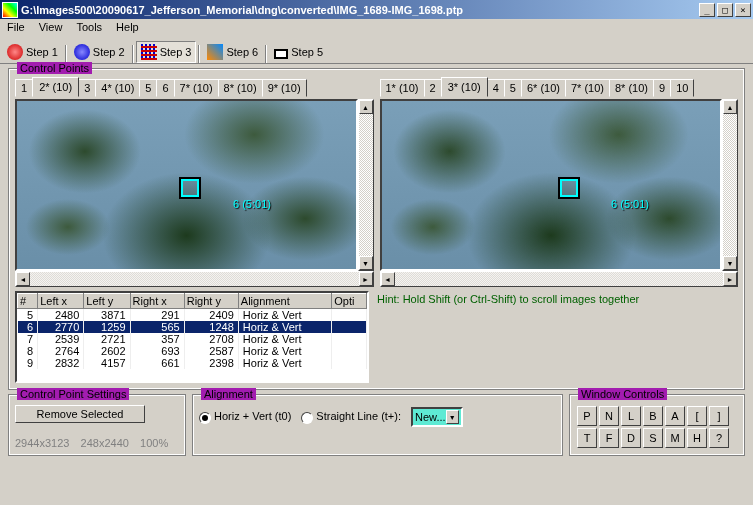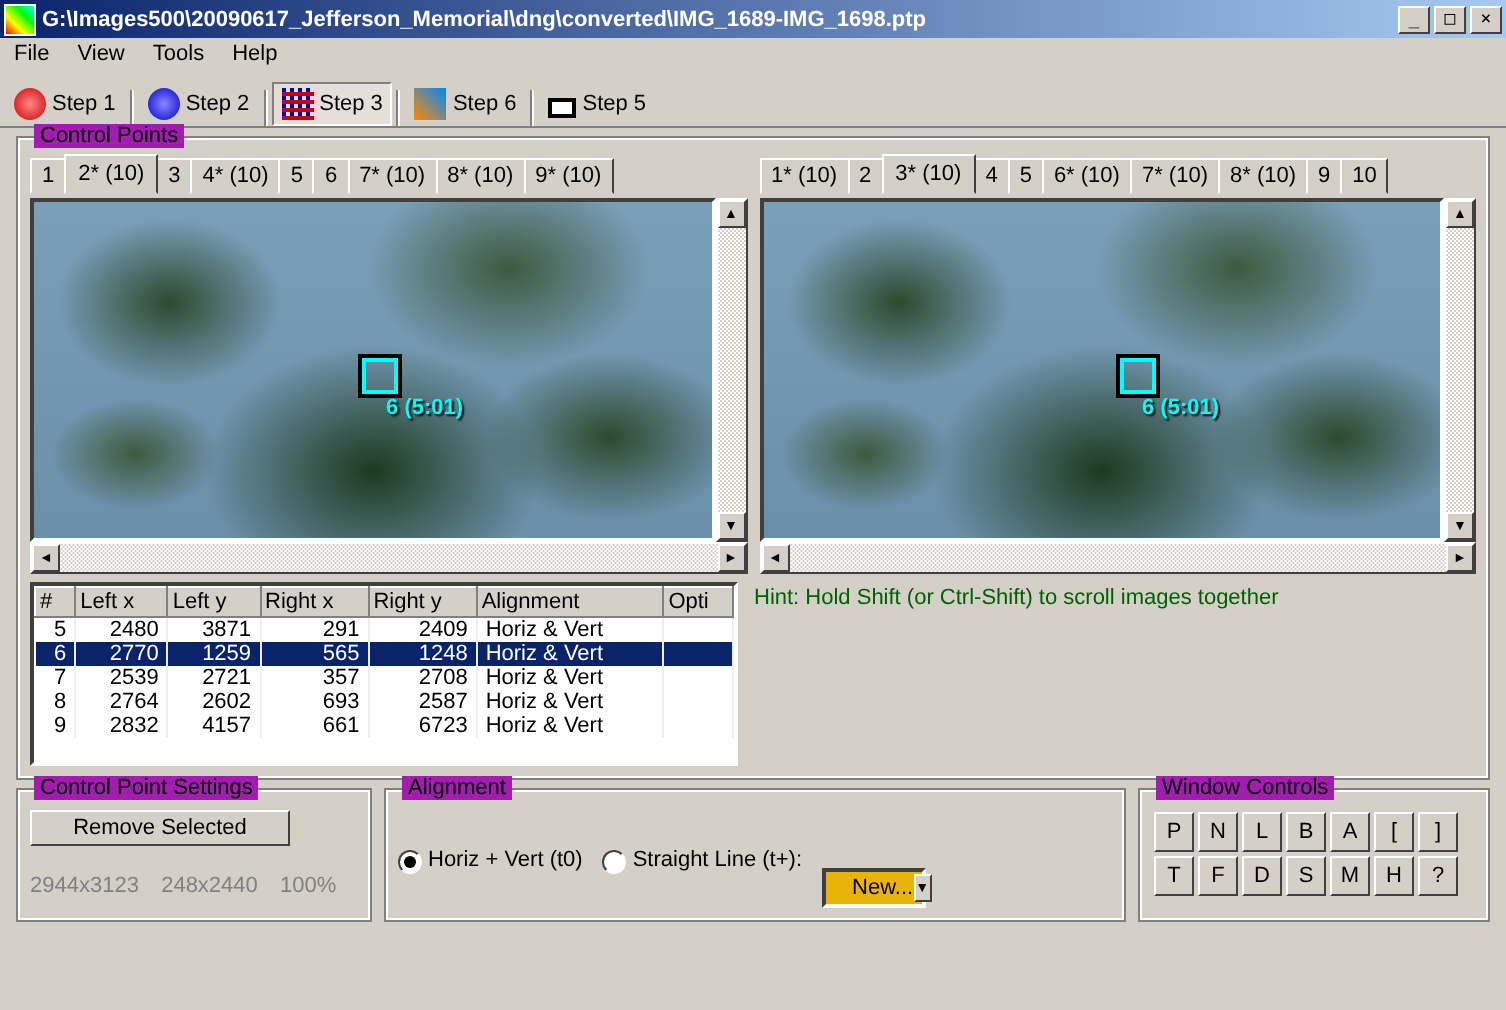--- a/index.html
+++ b/index.html
@@ -30,39 +30,39 @@
 .img-col { flex: 1; }
 .imgframe { border: 2px solid; border-color: #404040 #fff #fff #404040; background: #7a9fb8; height: 172px; position: relative; overflow: hidden; }
 .foliage { position: absolute; inset: 0; background: 
   radial-gradient(ellipse 80px 60px at 20% 30%, #2d4a2d 0%, transparent 70%),
   radial-gradient(ellipse 100px 70px at 70% 20%, #3d5a3d 0%, transparent 70%),
   radial-gradient(ellipse 120px 90px at 50% 80%, #1d3a1d 0%, transparent 70%),
   radial-gradient(ellipse 90px 60px at 85% 70%, #2d4a2d 0%, transparent 70%),
   radial-gradient(ellipse 60px 40px at 15% 75%, #3d5a3d 0%, transparent 70%),
   linear-gradient(#7a9fb8,#6a8fa8); }
 .cpmark { position: absolute; width: 22px; height: 22px; border: 2px solid #000; box-shadow: inset 0 0 0 2px #0ff; }
-.cplabel { position: absolute; color: #0ff; font-weight: bold; text-shadow: 1px 1px 1px #000; }
+.cplabel { position: absolute; color: #0ff; font-weight: normal; text-shadow: 1px 1px 1px #000; margin-left: 40px; }
 .scrollbar-h { height: 16px; background: #d4d0c8; border: 1px solid; border-color: #fff #404040 #404040 #fff; display: flex; }
 .scrollbar-v { width: 16px; background: #d4d0c8; border: 1px solid; border-color: #fff #404040 #404040 #fff; display: flex; flex-direction: column; }
 .sbtn { width: 14px; height: 14px; background: #d4d0c8; border: 1px solid; border-color: #fff #404040 #404040 #fff; font-size: 7px; display: flex; align-items: center; justify-content: center; }
 .strack { flex: 1; background: repeating-conic-gradient(#d4d0c8 0 25%, #fff 0 50%) 50%/2px 2px; }
 .image-scrollpair { display: flex; }
 .tablewrap { margin-top: 4px; display: flex; gap: 8px; }
 .tblbox { flex: 0 0 354px; border: 2px solid; border-color: #404040 #fff #fff #404040; background: #fff; height: 92px; overflow: hidden; }
 table { width: 100%; border-collapse: collapse; }
 th { background: #d4d0c8; border: 1px solid; border-color: #fff #808080 #808080 #fff; padding: 1px 2px; font-weight: normal; text-align: left; }
 td { padding: 0 4px; border-right: 1px solid #eee; text-align: right; }
 td.al { text-align: left; }
 tr.selrow { background: #0a246a; color: #fff; }
 .hint { flex: 1; color: #006000; padding-top: 2px; }
 .bottom-row { display: flex; gap: 6px; }
 .btn { background: #d4d0c8; border: 1px solid; border-color: #fff #404040 #404040 #fff; padding: 2px 10px; }
 .radio { width: 12px; height: 12px; border: 1px solid; border-color: #404040 #fff #fff #404040; border-radius: 50%; display: inline-block; vertical-align: middle; margin-right: 3px; position: relative; background: #fff; }
 .radio.sel::after { content: ""; position: absolute; inset: 2px; background: #000; border-radius: 50%; }
-.combo { background: #eab308; border: 2px solid; border-color: #404040 #fff #fff #404040; padding: 1px 13px; display: inline-flex; align-items: center; width: 52px; margin-top: 27px; }
+.combo { background: #5eead4; border: 2px solid; border-color: #404040 #fff #fff #404040; padding: 1px 2px; display: inline-flex; align-items: center; width: 52px; }
 .combo .arrow { margin-left: auto; width: 14px; height: 14px; background: #d4d0c8; border: 1px solid; border-color: #fff #404040 #404040 #fff; font-size: 7px; display: flex; align-items: center; justify-content: center; }
 .wcbtn { width: 20px; height: 20px; background: #d4d0c8; border: 1px solid; border-color: #fff #404040 #404040 #fff; display: inline-flex; align-items: center; justify-content: center; margin: 1px; }
 .info-line { color: #808080; margin-top: 14px; font-size: 10px; }
 .align-row { display: flex; gap: 10px; margin-top: 2px; align-items: center; white-space: nowrap; }
 </style>
 </head>
 <body>
 
 <div class="titlebar">
   <span class="icon"></span>
@@ -222,21 +222,21 @@
                 <td>693</td>
                 <td>2587</td>
                 <td class="al">Horiz &amp; Vert</td>
                 <td></td>
               </tr>
               <tr>
                 <td>9</td>
                 <td>2832</td>
                 <td>4157</td>
                 <td>661</td>
-                <td>6723</td>
+                <td>2398</td>
                 <td class="al">Horiz &amp; Vert</td>
                 <td></td>
               </tr>
             </tbody>
         </table>
       </div>
       <div class="hint">Hint: Hold Shift (or Ctrl-Shift) to scroll images together</div>
     </div>
   </div>
 

